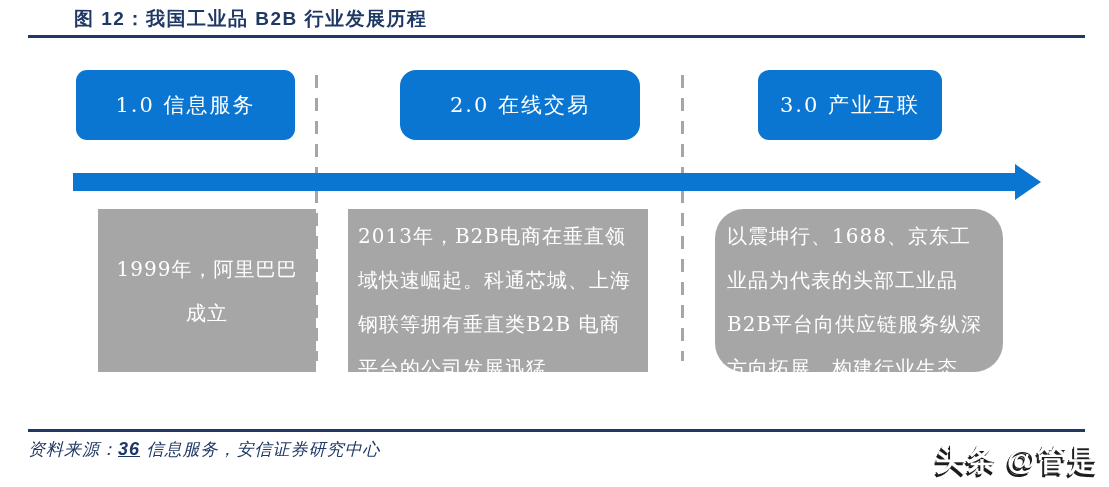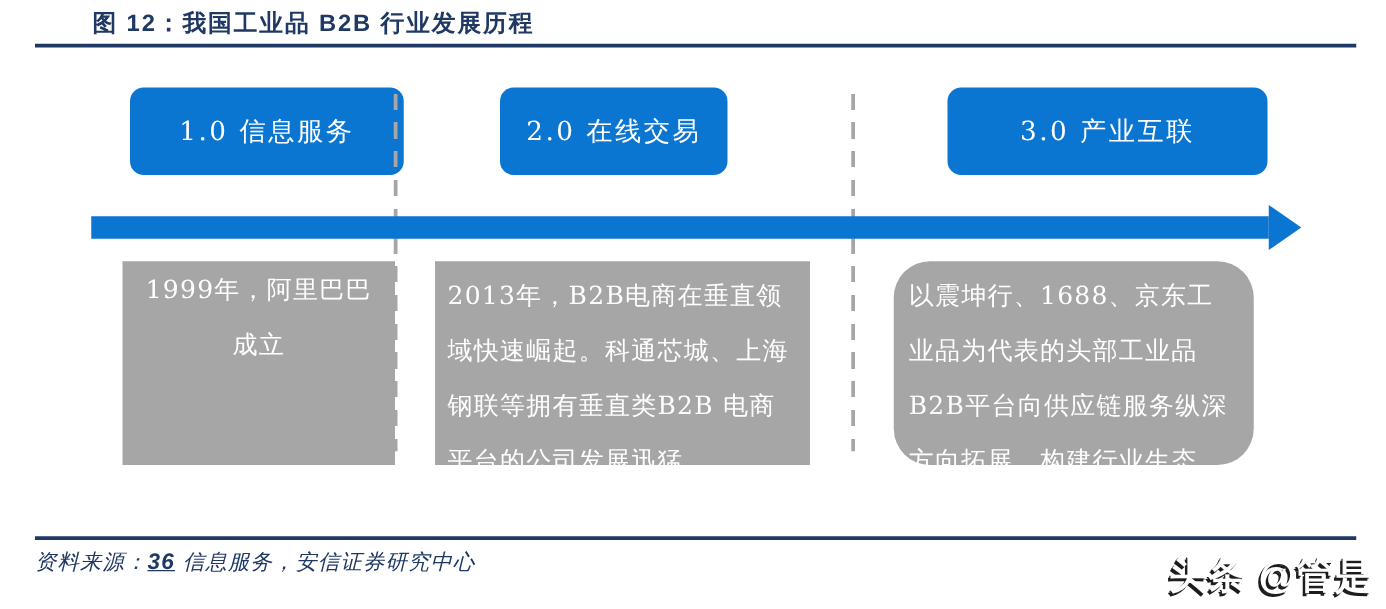--- a/index.html
+++ b/index.html
@@ -31,23 +31,23 @@
     width:1057px;height:3px;background:var(--navy);
   }
   
   .stage-box{
     position:absolute;top:70px;height:70px;
     background:var(--blue);border-radius:11px;
     display:flex;align-items:center;justify-content:center;
     color:var(--text-white);font-size:21px;letter-spacing:2px;
     white-space:nowrap;
   }
-  .stage-box-1{left:76px;width:219px;margin-left:28px;}
-  .stage-box-2{left:400px;width:182px;}
-  .stage-box-3{left:758px;width:256px;}
+  .stage-box-1{left:76px;width:219px;}
+  .stage-box-2{left:400px;width:240px;border-radius:16px;}
+  .stage-box-3{left:758px;width:184px;}
   
   .dash{
     position:absolute;top:75px;height:286px;width:3px;
     background:repeating-linear-gradient(180deg,
       var(--dash-gray) 0 13px, transparent 13px 23px);
   }
   .dash-1{left:315px;}
   .dash-2{left:681px;}
   
   .arrow-shaft{
@@ -63,22 +63,22 @@
   }
   
   .desc{
     position:absolute;top:209px;height:163px;
     background:var(--box-gray);color:var(--text-white);
     font-size:20px;line-height:44px;letter-spacing:1px;
     box-sizing:border-box;
   }
   .desc-1{
     left:98px;width:218px;
-    display:flex;align-items:flex-start;justify-content:center;
-    text-align:center;padding:0 14px;
+    display:flex;align-items:center;justify-content:center;
+    text-align:center;padding:16px 14px;
   }
   .desc-2{left:348px;width:300px;padding:5px 10px;}
   .desc-3{left:715px;width:288px;padding:5px 12px;border-radius:29px;}
   
   .footer-rule{
     position:absolute;left:28px;top:429px;
     width:1057px;height:3px;background:var(--navy);
   }
   .source-line{
     position:absolute;left:28px;top:438px;

